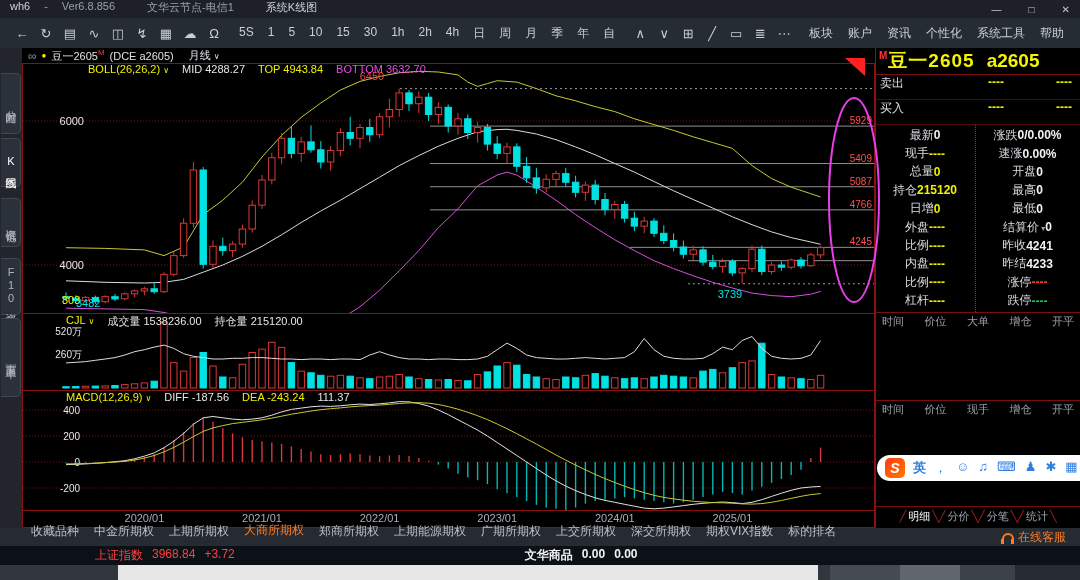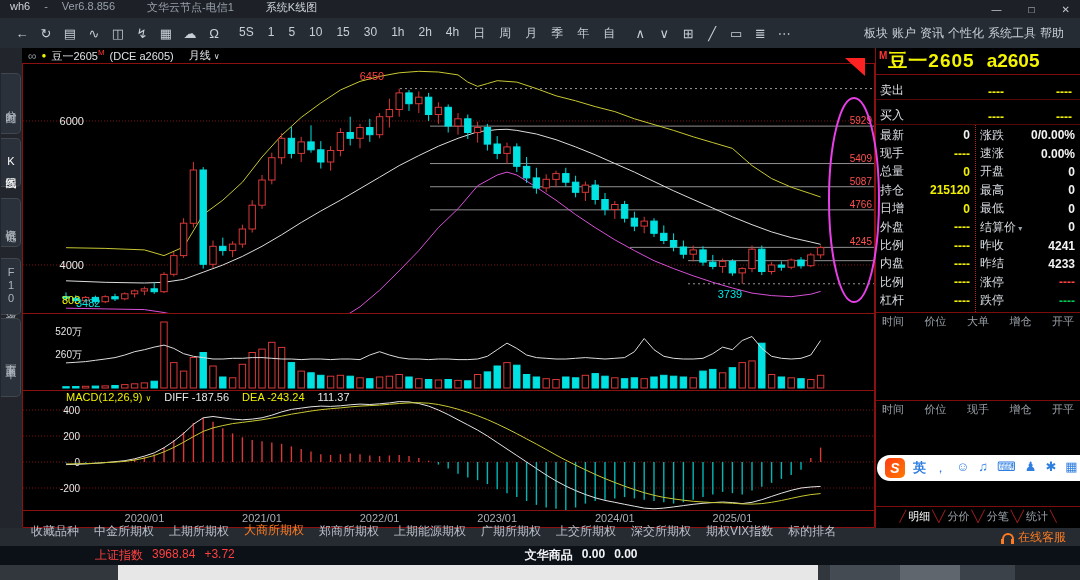--- a/index.html
+++ b/index.html
@@ -6,50 +6,50 @@
   body{width:1080px;height:580px;position:relative;background:#000;font-family:"Liberation Sans",sans-serif;overflow:hidden}
   .titlebar{position:absolute;left:0;top:0;width:1080px;height:18px;background:#1d2127;color:#cdd3da;font-size:11px;display:flex;align-items:flex-start;box-sizing:border-box;padding-left:10px;z-index:4}
   .titlebar .dim{color:#98a0aa}
   .titlebar span{margin-right:14px}
   .titlebar .mL{margin-left:18px}
   .win-controls{position:absolute;right:10px;top:0;height:18px;display:flex;gap:27px;align-items:center;color:#c3c9d1;font-size:10px;z-index:5}
   .toolbar{position:absolute;left:0;top:18px;width:1080px;height:30px;background:#262c34;display:flex;align-items:center;color:#c9cfd7;box-sizing:border-box;padding:0 10px;z-index:4}
   .tool-icon{width:24px;text-align:center;font-size:13px}
   .period{padding:0 7px;font-size:12px}
   .right-icons{margin-left:6px;display:flex}
-  .menus{margin-left:auto;display:flex;gap:4px;font-size:12px;padding-right:6px}
+  .menus{margin-left:auto;display:flex;gap:15px;font-size:12px;padding-right:6px}
   .sidebar{position:absolute;left:0;top:48px;width:22px;height:480px;background:#22262c;z-index:2}
   .side-tab{position:absolute;left:1px;width:19px;background:#2b313a;border:1px solid #40474f;border-left:none;border-radius:0 5px 5px 0;color:#aeb4bc;font-size:11px;writing-mode:vertical-lr;text-orientation:upright;display:flex;align-items:center;justify-content:center;letter-spacing:1px}
   .side-tab.active{color:#ffffff}
   .chart{position:absolute;left:22px;top:48px;width:853px;height:480px;background:#000;z-index:1}
   .symbol-row{position:absolute;left:6px;top:1px;height:13px;display:flex;align-items:center;gap:5px;font-size:11px;color:#dde1e6;z-index:3;white-space:nowrap}
   .symbol-row .link{color:#8a9098;font-size:12px}
   .symbol-row .dot{color:#f0f000;font-size:8px}
   .symbol-row .mflag{color:#ff3434;font-size:8px;vertical-align:super}
   .symbol-row .per{margin-left:10px}
   .ind-hdr{position:absolute;font-size:11px;z-index:3;display:flex;gap:13px;white-space:nowrap}
   .yel{color:#f0f000}.whi{color:#e6e6e6}.mag{color:#e84fe8}
   .caret{font-size:8px;margin-left:3px}
   #bollHdr{left:66px;top:15px}
   #cjlHdr{left:44px;top:266px}
   #macdHdr{left:44px;top:343px}
   .panel{position:absolute;left:875px;top:48px;width:205px;height:480px;background:#000;border-left:1px solid #8b1111;box-sizing:border-box;color:#dde1e6;font-size:12px;z-index:2;overflow:hidden}
   .p-title{height:26px;border-bottom:1px solid #7d0d0d;display:flex;align-items:center;padding-left:3px;color:#f4f400;font-weight:bold}
   .p-title .flag{color:#ff3434;font-size:10px;align-self:flex-start;margin-top:2px}
   .p-title .tname{font-size:19px;letter-spacing:1px;margin-left:1px}
   .p-title .tcode{font-size:19px;margin-left:12px}
-  .p-row{height:24px;border-bottom:1px solid #550808;display:flex;align-items:flex-end;padding:0 8px 0 4px}
+  .p-row{height:24px;border-bottom:1px solid #550808;display:flex;align-items:flex-start;padding:0 8px 0 4px}
   .p-row .lbl{width:46px}
   .p-row .v1{flex:1;text-align:right;color:#f0f000;font-weight:bold;padding-right:16px}
   .p-row .v2{width:52px;text-align:right;color:#f0f000;font-weight:bold}
   .p-grid{height:187px;border-bottom:1px solid #7d0d0d;display:flex}
   .p-col{width:100px;box-sizing:border-box;padding-top:1px}
   .p-col.left{border-right:1px dotted #b92222}
   .p-col.right{width:104px}
-  .qrow{height:18.4px;display:flex;justify-content:space-between;align-items:center;padding:0 5px 0 4px}
+  .qrow{height:18.4px;display:flex;justify-content:center;align-items:center;padding:0 5px 0 4px}
   .qrow .ql{color:#d8dce1}
   .vw{color:#f2f2f2;font-weight:bold}.vy{color:#f0f000;font-weight:bold}.vr{color:#ff4343;font-weight:bold}.vg{color:#00cc55;font-weight:bold}
   .vcaret{color:#9aa2ab;font-size:8px}
   .p-th{height:17px;display:flex;align-items:center;padding:0 6px;color:#9aa1a9;font-size:11px;justify-content:space-between}
   .p-list1{height:70px}
   .p-sep{border-top:1px solid #7d0d0d}
   .p-list2{height:88px}
   .p-tabs{height:18px;display:flex;align-items:center;justify-content:center;border-top:1px solid #7d0d0d;font-size:11px}
   .slash{color:#a32020}
   .ptab{padding:0 2px;color:#9aa1a9}
@@ -524,20 +524,31 @@
       <line x1="0.5" y1="15" x2="0.5" y2="479.5" stroke="#8b1111"></line>
       <line x1="852.5" y1="15" x2="852.5" y2="479.5" stroke="#8b1111"></line>
     </svg>
   <div class="symbol-row">
     <span class="link">∞</span>
     <span class="dot">●</span>
     <span><span>豆一2605</span><span class="mflag">M</span></span>
     <span>(DCE  a2605)</span>
     <span class="per"><span>月线</span><span class="caret">∨</span></span>
   </div>
+  <div class="ind-hdr" id="bollHdr">
+    <span class="yel"><span>BOLL(26,26,2)</span><span class="caret">∨</span></span>
+    <span class="whi"><span>MID</span> <span>4288.27</span></span>
+    <span class="yel"><span>TOP</span> <span>4943.84</span></span>
+    <span class="mag"><span>BOTTOM</span> <span>3632.70</span></span>
+  </div>
+  <div class="ind-hdr" id="cjlHdr">
+    <span class="yel"><span>CJL</span><span class="caret">∨</span></span>
+    <span class="whi"><span>成交量</span> <span>1538236.00</span></span>
+    <span class="whi"><span>持仓量</span> <span>215120.00</span></span>
+  </div>
   <div class="ind-hdr" id="macdHdr">
     <span class="yel"><span>MACD(12,26,9)</span><span class="caret">∨</span></span>
     <span class="whi"><span>DIFF</span> <span>-187.56</span></span>
     <span class="yel"><span>DEA</span> <span>-243.24</span></span>
     <span class="whi">111.37</span>
   </div>
 </div>
 
 <div class="panel">
   <div class="p-title">

